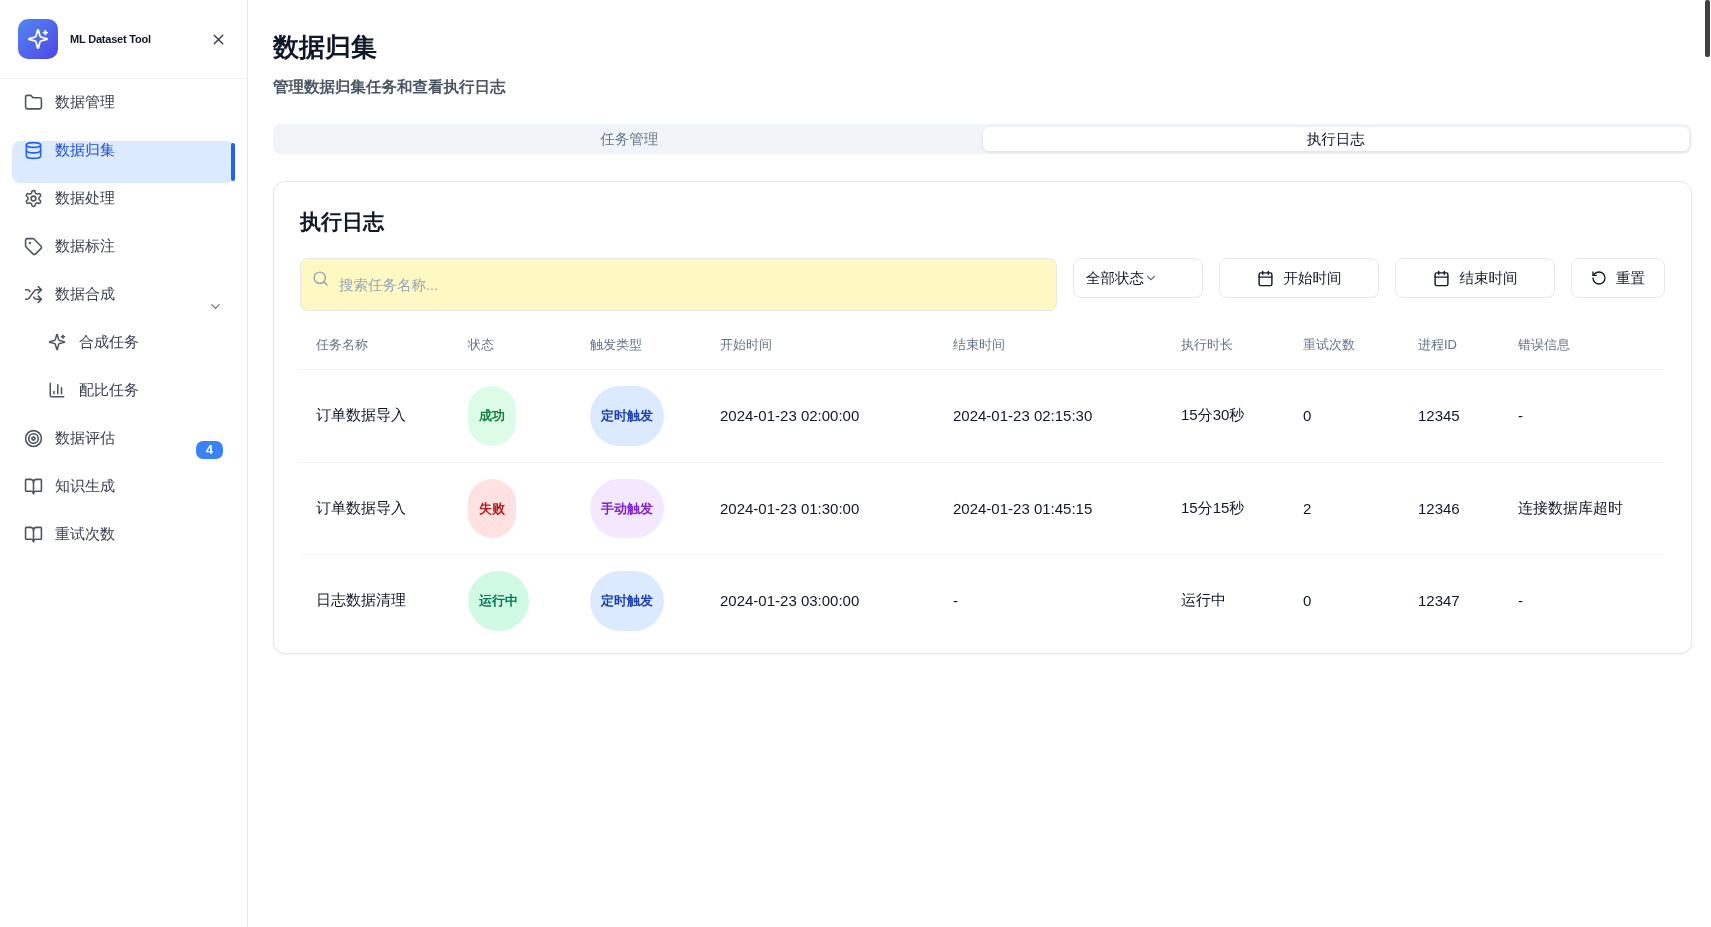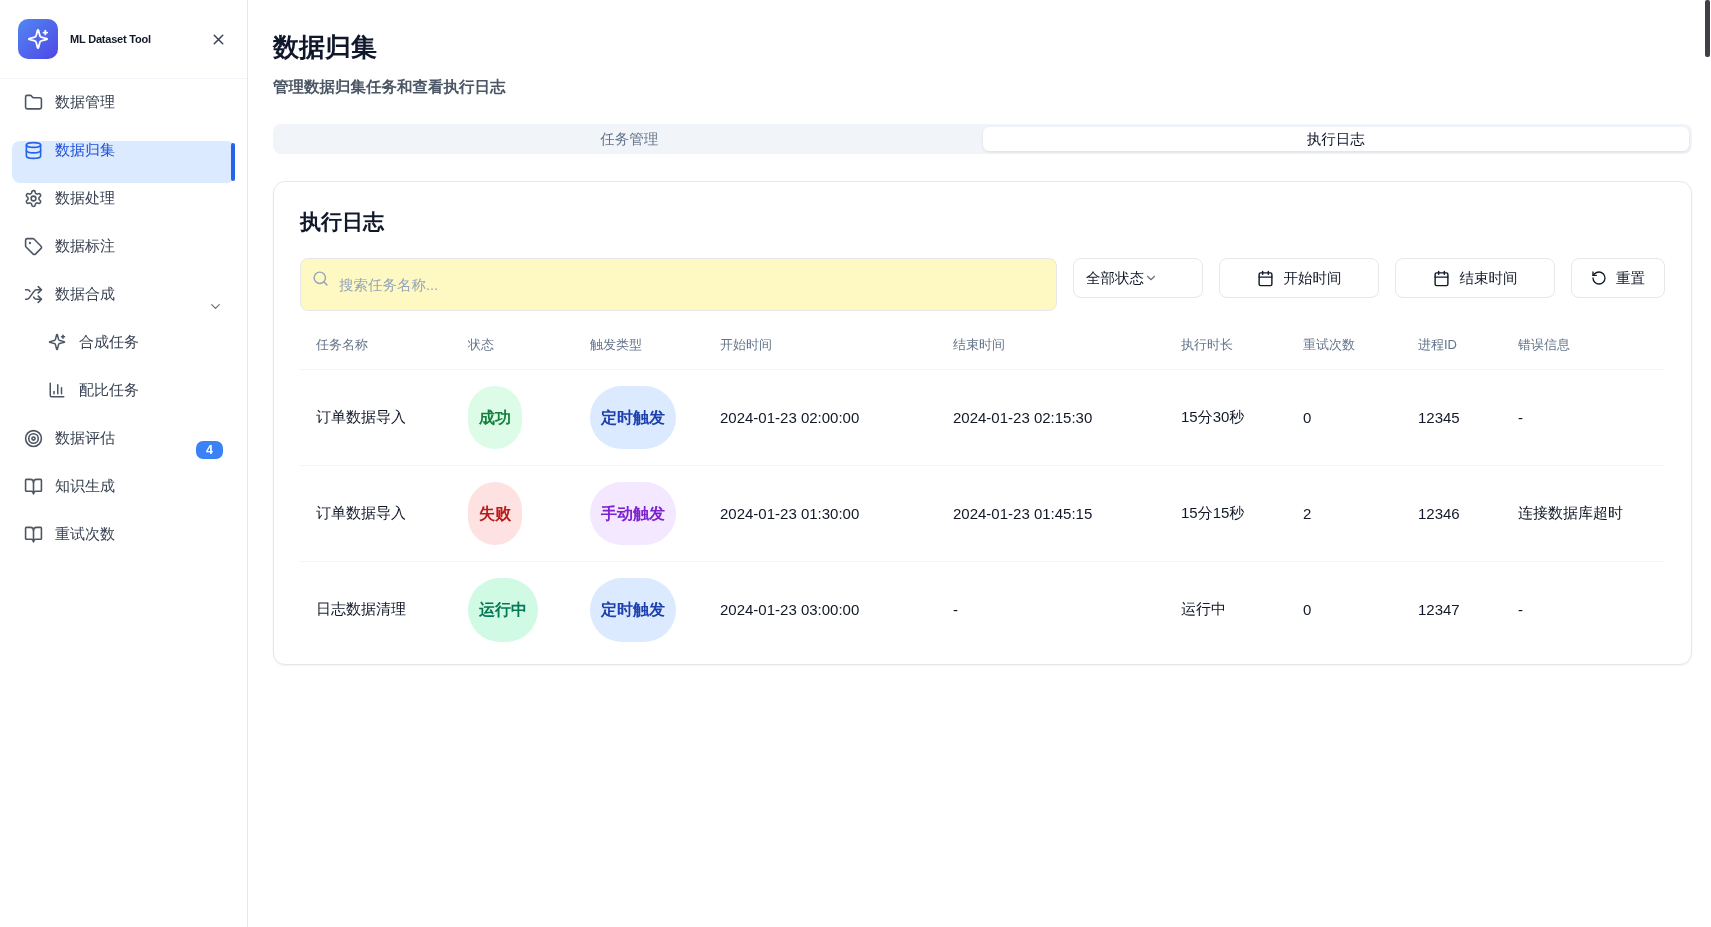--- a/index.html
+++ b/index.html
@@ -87,21 +87,21 @@
   table.log-table { width:100%; border-collapse:collapse; margin-top:12px; }
   .log-table th {
     text-align:left; font-size:13px; font-weight:400; color:#64748b;
     padding:13px 16px 15px; white-space:nowrap;
   }
   .log-table td {
     font-size:15px; color:#111827; padding:16px 16px; border-top:1px solid #f1f5f9; white-space:nowrap;
   }
   .pill {
     display:inline-block; padding:22px 11px; border-radius:999px;
-    font-size:16px; font-weight:600; line-height:1.2;
+    font-size:13px; font-weight:600; line-height:1.2;
   }
   .pill.success   { background:#dcfce7; color:#15803d; }
   .pill.error     { background:#fee2e2; color:#b91c1c; }
   .pill.running   { background:#d1fae5; color:#047857; }
   .pill.scheduled { background:#dbeafe; color:#1e40af; }
   .pill.manual    { background:#f3e8ff; color:#7e22ce; }
   .err-text { color:#ef4444; }
 
   .scrollbar-thumb {
     position:absolute; right:1px; top:0; width:5px; height:57px;

